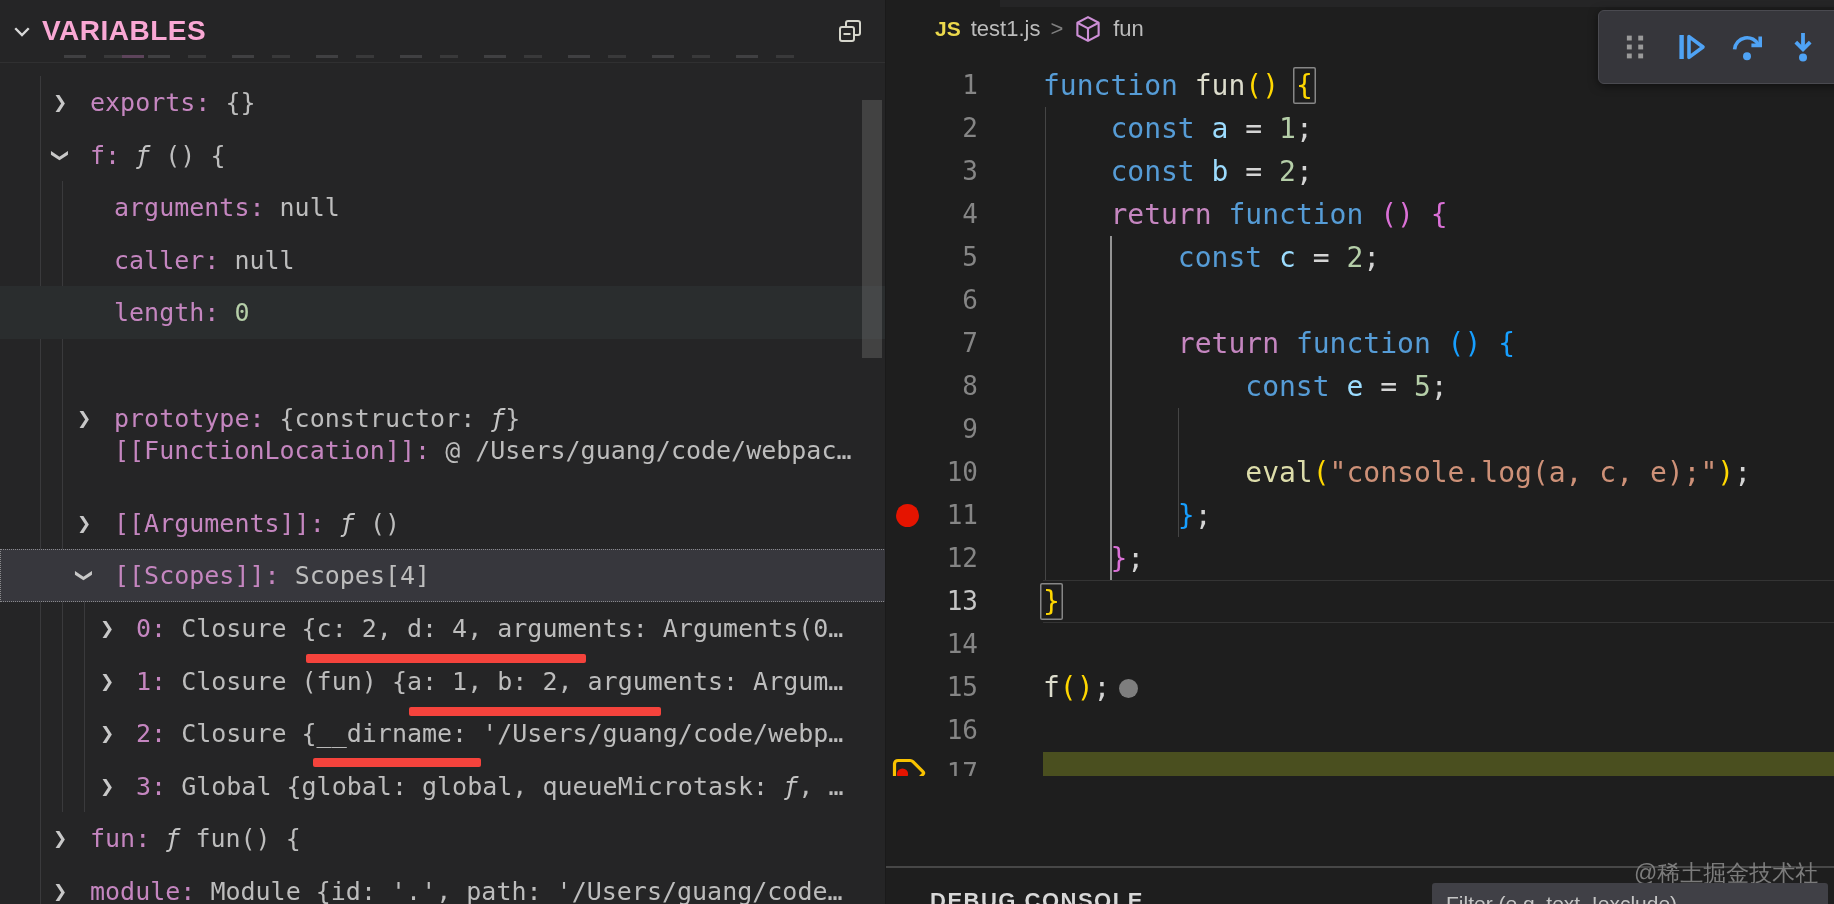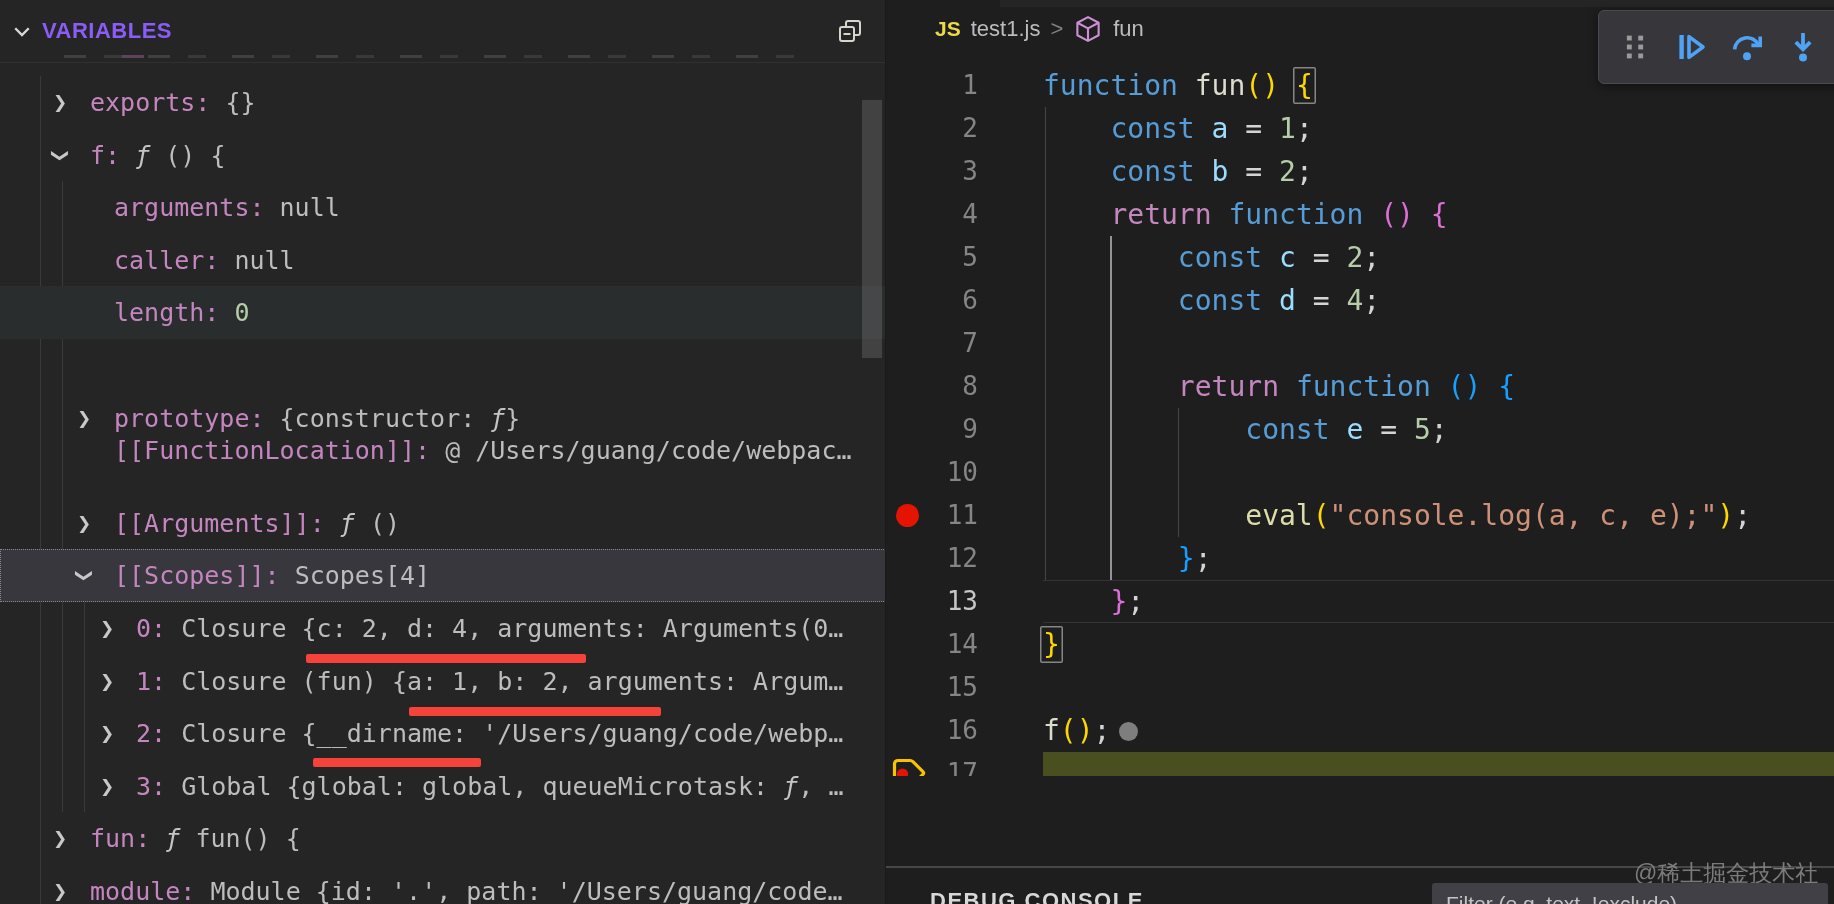--- a/index.html
+++ b/index.html
@@ -1,22 +1,22 @@
 <!DOCTYPE html>
 <html><head>
 <meta charset="utf-8">
 <style>
   html,body{margin:0;padding:0;background:#111;}
   #screen{position:relative;width:1834px;height:904px;background:#1e1e1e;overflow:hidden;
           font-family:"Liberation Sans",sans-serif;}
   
   #sidebar{position:absolute;left:0;top:0;width:886px;height:904px;background:#252526;overflow:hidden;border-right:1px solid #1a1a1a;box-sizing:border-box;}
   #sb-header{position:absolute;left:0;top:0;width:886px;height:62px;background:#252526;}
-  #sb-title{position:absolute;left:42px;top:0;height:62px;line-height:62px;font-size:22px;font-weight:bold;
-            letter-spacing:.5px;color:#8b5cf6;}
+  #sb-title{position:absolute;left:42px;top:0;height:62px;line-height:62px;font-size:28px;font-weight:bold;
+            letter-spacing:.5px;color:#f9a8d4;}
   #sb-chevron{position:absolute;left:10px;top:20px;}
   #sb-dup-icon{position:absolute;left:834px;top:16px;}
   #sb-clip{position:absolute;left:64px;top:53px;width:740px;height:7px;overflow:hidden;opacity:.55;}
   #sb-clip .frag{position:absolute;top:2px;left:0;width:100%;height:3px;
      background:repeating-linear-gradient(90deg,#57575a 0 22px,transparent 22px 40px,#4a4a4c 40px 58px,transparent 58px 84px);}
   #sb-clip .frag2{position:absolute;top:2px;left:58px;width:22px;height:3px;background:#8b5f87;}
   #sb-divider{position:absolute;left:0;top:62px;width:886px;height:1px;background:rgba(255,255,255,.05);}
   #tree{position:absolute;left:0;top:0;width:886px;height:904px;}
   .tguide{position:absolute;width:1px;background:#3a3a3c;}
   .trow{position:absolute;left:0;width:886px;height:53px;line-height:53px;white-space:pre;
@@ -167,21 +167,20 @@
         <div class="lnum">16</div>
         <div class="lnum">17</div>
         <div class="lnum">18</div>
       </div>
     <div id="codelines">
         <div class="cline"><span class="tk-kw">function</span><span class="tk-pl"> </span><span class="tk-id">fun</span><span class="tk-b1">()</span><span class="tk-pl"> </span><span class="tk-b1x">{</span></div>
         <div class="cline"><span class="tk-pl">    </span><span class="tk-kw">const</span><span class="tk-pl"> </span><span class="tk-vr">a</span><span class="tk-pl"> = </span><span class="tk-nm">1</span><span class="tk-pl">;</span></div>
         <div class="cline"><span class="tk-pl">    </span><span class="tk-kw">const</span><span class="tk-pl"> </span><span class="tk-vr">b</span><span class="tk-pl"> = </span><span class="tk-nm">2</span><span class="tk-pl">;</span></div>
         <div class="cline"><span class="tk-pl">    </span><span class="tk-rt">return</span><span class="tk-pl"> </span><span class="tk-kw">function</span><span class="tk-pl"> </span><span class="tk-b2">()</span><span class="tk-pl"> </span><span class="tk-b2">{</span></div>
         <div class="cline"><span class="tk-pl">        </span><span class="tk-kw">const</span><span class="tk-pl"> </span><span class="tk-vr">c</span><span class="tk-pl"> = </span><span class="tk-nm">2</span><span class="tk-pl">;</span></div>
-        <div class="cline"><span class="tk-pl">        </span><span class="tk-kw">const</span><span class="tk-pl"> </span><span class="tk-vr">d</span><span class="tk-pl"> = </span><span class="tk-nm">4</span><span class="tk-pl">;</span></div>
         <div class="cline"></div>
         <div class="cline"><span class="tk-pl">        </span><span class="tk-rt">return</span><span class="tk-pl"> </span><span class="tk-kw">function</span><span class="tk-pl"> </span><span class="tk-b3">()</span><span class="tk-pl"> </span><span class="tk-b3">{</span></div>
         <div class="cline"><span class="tk-pl">            </span><span class="tk-kw">const</span><span class="tk-pl"> </span><span class="tk-vr">e</span><span class="tk-pl"> = </span><span class="tk-nm">5</span><span class="tk-pl">;</span></div>
         <div class="cline"></div>
         <div class="cline"><span class="tk-pl">            </span><span class="tk-fn">eval</span><span class="tk-b1">(</span><span class="tk-st">"console.log(a, c, e);"</span><span class="tk-b1">)</span><span class="tk-pl">;</span></div>
         <div class="cline"><span class="tk-pl">        </span><span class="tk-b3">}</span><span class="tk-pl">;</span></div>
         <div class="cline"><span class="tk-pl">    </span><span class="tk-b2">}</span><span class="tk-pl">;</span></div>
         <div class="cline"><span class="tk-b1x">}</span></div>
         <div class="cline"></div>
         <div class="cline"><span class="tk-id">f</span><span class="tk-b1">()</span><span class="tk-pl">;</span><span class="tk-dot"></span></div>

